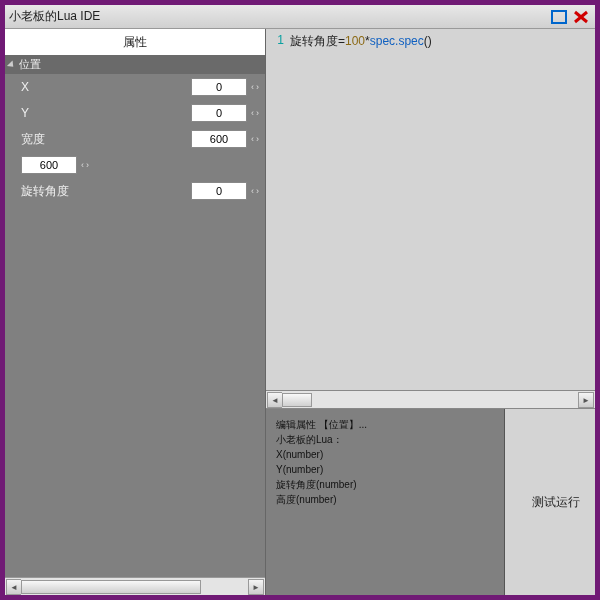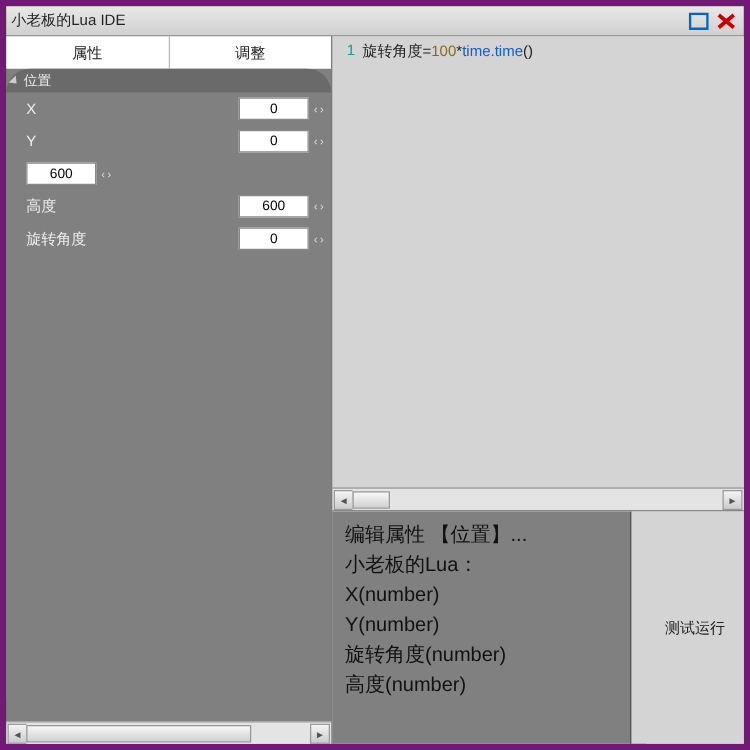--- a/index.html
+++ b/index.html
@@ -32,21 +32,21 @@
   background: #808080;
 }
 .tabs { display: flex; height: 26px; }
 .tab {
   flex: 1; background: #fff; color: #222;
   font-size: 12px;
   display: flex; align-items: center; justify-content: center;
   border-right: 1px solid #bbb;
 }
 .tab:last-child { border-right: none; }
-.props { flex: 1; background: #808080; padding: 0; overflow: hidden; border-radius: 19px; }
+.props { flex: 1; background: #808080; padding: 0; overflow: hidden; }
 .group-header {
   background: #6a6a6a; color: #eee; font-size: 11px;
   padding: 2px 4px 2px 14px;
   position: relative;
 }
 .group-header::before {
   content: ""; position: absolute; left: 4px; top: 6px;
   width: 0; height: 0;
   border-top: 4px solid transparent;
   border-bottom: 4px solid transparent;
@@ -121,21 +121,21 @@
 }
 
 .bottom {
   height: 186px;
   display: flex;
 }
 .info {
   flex: 1;
   background: #808080;
   padding: 8px 10px;
-  font-size: 16px;
+  font-size: 10px;
   color: #111;
   line-height: 1.5;
   border-right: 1px solid #555;
 }
 .runpane {
   width: 78px;
   background: #d4d4d4;
   display: flex; align-items: center; justify-content: center;
   font-size: 12px;
   color: #222;
@@ -161,21 +161,20 @@
           <line x1="14" y1="2" x2="2" y2="12" stroke="#d00000" stroke-width="3"></line>
         </svg>
     </span>
   </div>
 
   <div class="body">
 
     <div class="left">
       <div class="tabs">
         <div class="tab">属性</div>
-        <div class="tab">调整</div>
       </div>
 
       <div class="props">
         <div class="group-header">位置</div>
 
         <div class="prop-row">
           <span class="prop-label">X</span>
           <input class="prop-input" value="0" style="">
           <span class="spin">
               <span>‹</span>
@@ -184,28 +183,28 @@
         </div>
         <div class="prop-row">
           <span class="prop-label">Y</span>
           <input class="prop-input" value="0" style="">
           <span class="spin">
               <span>‹</span>
               <span>›</span>
             </span>
         </div>
         <div class="prop-row">
+          <span class="prop-label">宽度</span>
           <input class="prop-input" value="600" style="">
           <span class="spin">
               <span>‹</span>
               <span>›</span>
             </span>
         </div>
         <div class="prop-row">
-          <span class="prop-label">高度</span>
           <input class="prop-input" value="600" style="">
           <span class="spin">
               <span>‹</span>
               <span>›</span>
             </span>
         </div>
         <div class="prop-row">
           <span class="prop-label">旋转角度</span>
           <input class="prop-input" value="0" style="">
           <span class="spin">
@@ -224,21 +223,21 @@
       </div>
     </div>
 
     <div class="right">
 
       <div class="editor">
         <div class="gutter">
           <div>1</div>
         </div>
         <div>
-          <div class="codeline"><span class="plain">旋转角度</span><span class="plain">=</span><span class="num">100</span><span class="plain">*</span><span class="api">time.time</span><span class="fn">()</span></div>
+          <div class="codeline"><span class="plain">旋转角度</span><span class="plain">=</span><span class="num">100</span><span class="plain">*</span><span class="api">spec.spec</span><span class="fn">()</span></div>
         </div>
       </div>
 
       <div class="editor-hscroll">
         <div class="hscroll-btn" style="left:1px">◄</div>
         <div class="hscroll-track">
           <div class="hscroll-thumb" style="left:0; width:30px"></div>
         </div>
         <div class="hscroll-btn" style="right:1px">►</div>
       </div>

